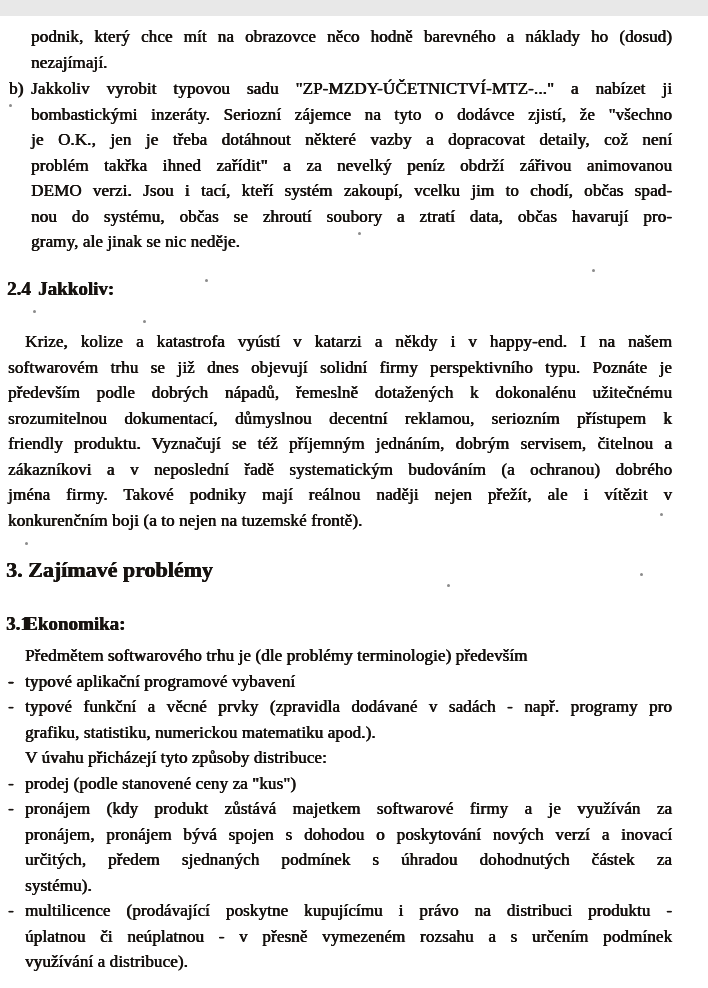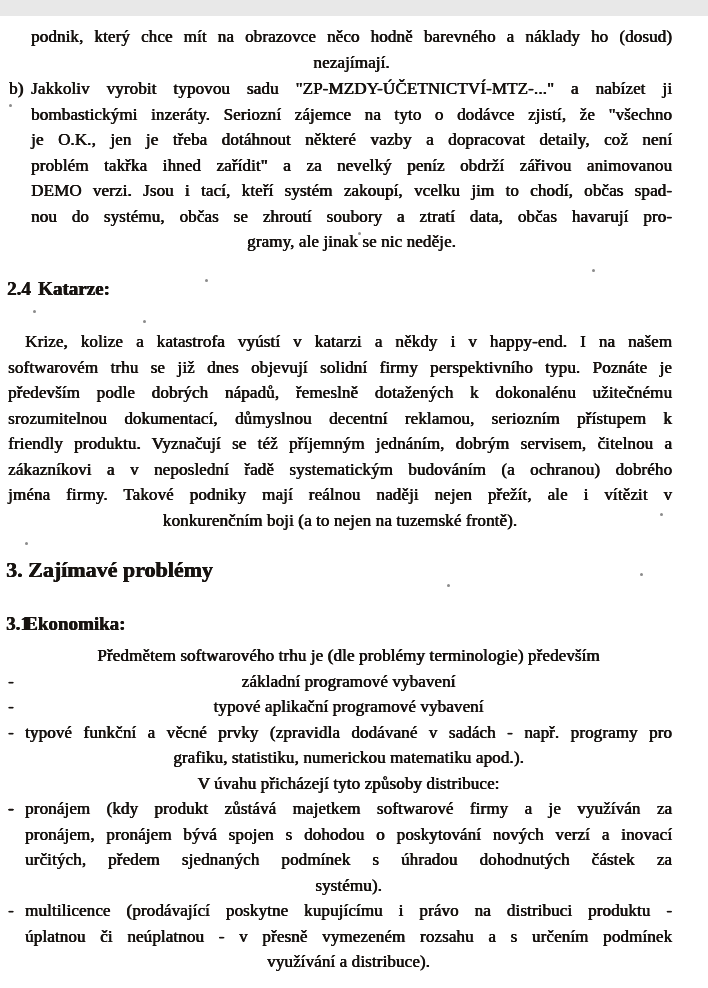--- a/index.html
+++ b/index.html
@@ -13,21 +13,21 @@
     overflow:hidden;
     text-decoration:underline;
   }
   .txt{
     font-size:17px;
     line-height:25.5px;
     letter-spacing:0.12px;
     text-shadow:0.55px 0 0 currentColor, 0 0.3px 0 currentColor;
   }
   .block{position:absolute;}
-  .line{text-align:center;}
+  .line{text-align:left;}
   .line.j{text-align:justify;text-align-last:justify;}
   .row{position:relative;}
   .marker{position:absolute;top:0;}
   .heading{
     position:absolute;left:0;width:100%;
     font-weight:bold;line-height:1.25;
     text-shadow:0.6px 0 0 currentColor, 0 0.35px 0 currentColor;
   }
   .hnum,.hlabel{position:absolute;top:0;white-space:nowrap;}
   .speck{
@@ -58,21 +58,21 @@
       <div class="line j">Jakkoliv vyrobit typovou sadu "ZP-MZDY-ÚČETNICTVÍ-MTZ-..." a nabízet ji</div>
       <div class="line j">bombastickými inzeráty. Seriozní zájemce na tyto o dodávce zjistí, že "všechno</div>
       <div class="line j">je O.K., jen je třeba dotáhnout některé vazby a dopracovat detaily, což není</div>
       <div class="line j">problém takřka ihned zařídit" a za nevelký peníz obdrží zářivou animovanou</div>
       <div class="line j">DEMO verzi. Jsou i tací, kteří systém zakoupí, vcelku jim to chodí, občas spad-</div>
       <div class="line j">nou do systému, občas se zhroutí soubory a ztratí data, občas havarují pro-</div>
       <div class="line">gramy, ale jinak se nic neděje.</div>
     </div>
     <div class="heading" style="top: 261px; font-size: 19px;">
       <span class="hnum" style="left: 7px; text-align: right;">2.4</span>
-      <span class="hlabel" style="left: 38px;">Katarze:</span>
+      <span class="hlabel" style="left: 38px;">Jakkoliv:</span>
     </div>
     <div class="txt block" style="top: 313px; left: 8px; width: 664px;">
       <div class="line j" style="text-indent: 17px;">Krize, kolize a katastrofa vyústí v katarzi a někdy i v happy-end. I na našem</div>
       <div class="line j">softwarovém trhu se již dnes objevují solidní firmy perspektivního typu. Poznáte je</div>
       <div class="line j">především podle dobrých nápadů, řemeslně dotažených k dokonalénu užitečnému</div>
       <div class="line j">srozumitelnou dokumentací, důmyslnou decentní reklamou, seriozním přístupem k</div>
       <div class="line j">friendly produktu. Vyznačují se též příjemným jednáním, dobrým servisem, čitelnou a</div>
       <div class="line j">zákazníkovi a v neposlední řadě systematickým budováním (a ochranou) dobrého</div>
       <div class="line j">jména firmy. Takové podniky mají reálnou naději nejen přežít, ale i vítězit v</div>
       <div class="line">konkurenčním boji (a to nejen na tuzemské frontě).</div>
@@ -80,26 +80,26 @@
     <div class="heading" style="top: 540px; font-size: 22px;">
       <span class="hnum" style="left: 6px;">3.</span>
       <span class="hlabel" style="left: 28px;">Zajímavé problémy</span>
     </div>
     <div class="heading" style="top: 596px; font-size: 19px;">
       <span class="hnum" style="left: 6px;">3.1</span>
       <span class="hlabel" style="left: 25px;">Ekonomika:</span>
     </div>
     <div class="txt block" style="top: 627px; left: 25px; width: 647px;">
       <div class="row line"><span>Předmětem softwarového trhu je (dle problémy terminologie) především</span></div>
-      <div class="row line"><span class="marker" style="left: -17px;">-</span><span>základní programové vybavení</span></div>
+      <div class="row line"><span class="marker" style="left: -17px;">-</span></div>
       <div class="row line"><span class="marker" style="left: -17px;">-</span><span>typové aplikační programové vybavení</span></div>
       <div class="row line j"><span class="marker" style="left: -17px;">-</span><span>typové funkční a věcné prvky (zpravidla dodávané v sadách - např. programy pro</span></div>
       <div class="row line"><span>grafiku, statistiku, numerickou matematiku apod.).</span></div>
       <div class="row line"><span>V úvahu přicházejí tyto způsoby distribuce:</span></div>
-      <div class="row line"><span class="marker" style="left: -17px;">-</span></div>
+      <div class="row line"><span class="marker" style="left: -17px;">-</span><span>prodej (podle stanovené ceny za "kus")</span></div>
       <div class="row line j"><span class="marker" style="left: -17px;">-</span><span>pronájem (kdy produkt zůstává majetkem softwarové firmy a je využíván za</span></div>
       <div class="row line j"><span>pronájem, pronájem bývá spojen s dohodou o poskytování nových verzí a inovací</span></div>
       <div class="row line j"><span>určitých, předem sjednaných podmínek s úhradou dohodnutých částek za</span></div>
       <div class="row line"><span>systému).</span></div>
       <div class="row line j"><span class="marker" style="left: -17px;">-</span><span>multilicence (prodávající poskytne kupujícímu i právo na distribuci produktu -</span></div>
       <div class="row line j"><span>úplatnou či neúplatnou - v přesně vymezeném rozsahu a s určením podmínek</span></div>
       <div class="row line"><span>využívání a distribuce).</span></div>
     </div>
   </div>
 

